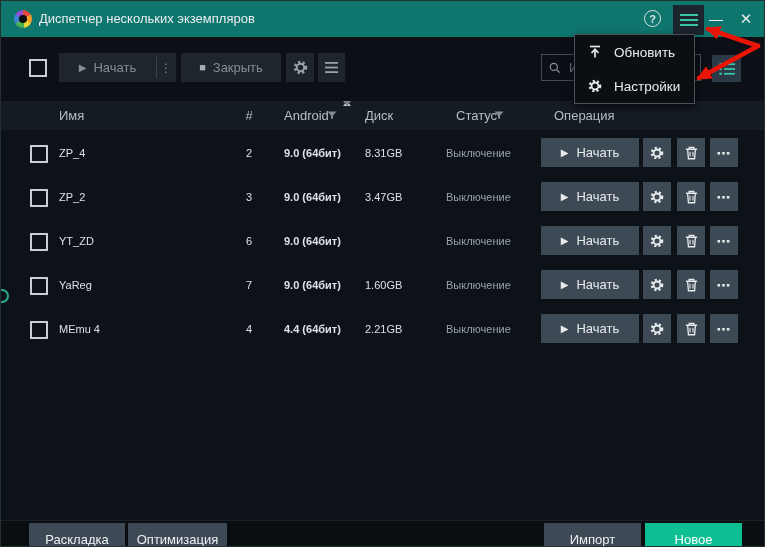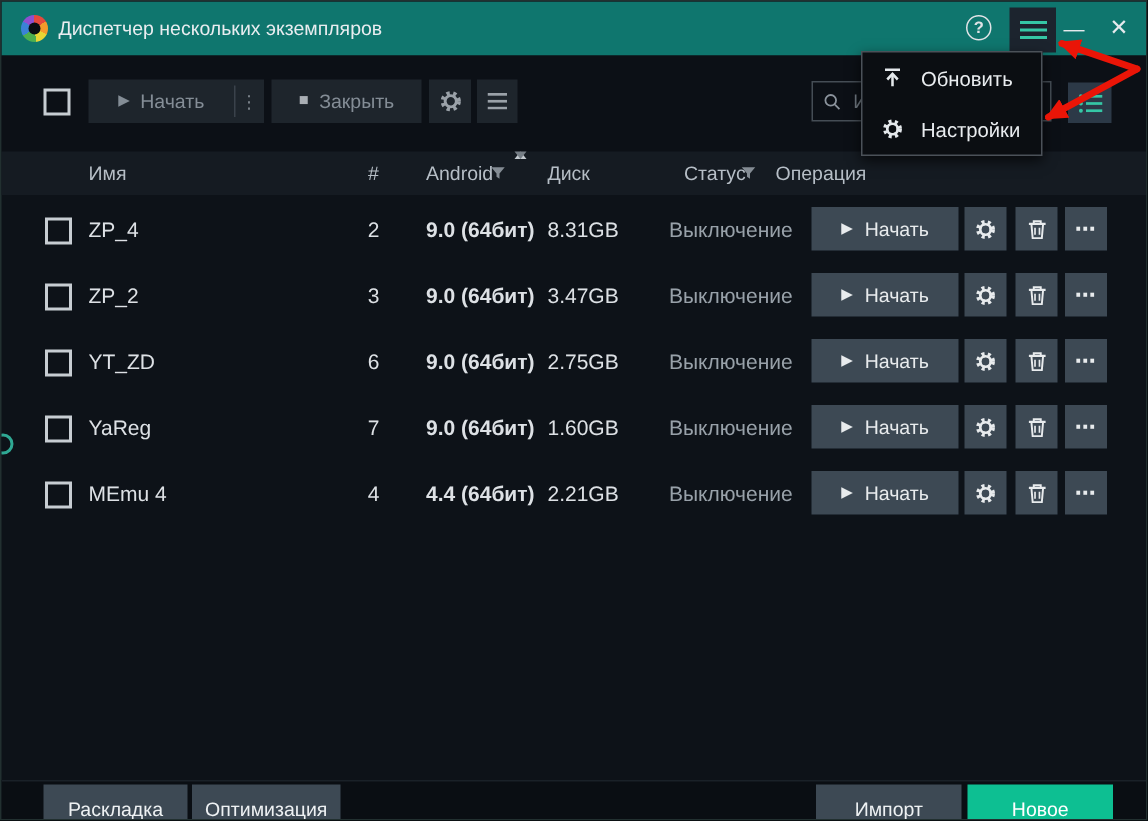--- a/index.html
+++ b/index.html
@@ -39,29 +39,29 @@
   .search-box{position:absolute;left:540px;top:17px;width:160px;height:27px;border:1px solid #454d55;
     display:flex;align-items:center;padding:0 7px;gap:6px;box-sizing:border-box;background:transparent;}
   .search-box input{background:transparent;border:none;outline:none;color:#9aa2aa;font-size:13px;width:100%;font-family:inherit;}
   .search-box input::placeholder{color:#6f7880;}
   .view-btn{position:absolute;left:711px;top:18px;width:29px;height:27px;background:#2c3947;border:none;
     display:flex;align-items:center;justify-content:center;cursor:pointer;}
   
   .thead{position:absolute;left:0;top:100px;width:100%;height:29px;background:#151b22;}
   .thead span{position:absolute;top:0;line-height:29px;font-size:13px;color:#b6bec6;white-space:nowrap;}
   .h-name{left:58px;} .h-idx{left:240px;width:16px;text-align:center;}
-  .h-android{left:283px;} .h-disk{left:364px;} .h-status{left:455px;text-align:center;} .h-op{left:516px;}
+  .h-android{left:283px;} .h-disk{left:364px;} .h-status{left:455px;text-align:center;} .h-op{left:553px;}
   .funnel{position:absolute;top:10px;}
   .f-android{left:326px;} .f-status{left:493px;}
   .sorter{position:absolute;left:342px;top:8px;display:flex;flex-direction:column;gap:2px;}
   .tri-up{width:0;height:0;border-left:4px solid transparent;border-right:4px solid transparent;border-bottom:5px solid #c3c9cf;}
   .tri-down{width:0;height:0;border-left:4px solid transparent;border-right:4px solid transparent;border-top:5px solid #767e86;}
   .row{position:absolute;left:0;width:100%;height:44px;}
   .row .cb{position:absolute;left:29px;top:14px;}
-  .cell{position:absolute;top:0;line-height:44px;font-size:14px;color:#dde1e5;white-space:nowrap;}
+  .cell{position:absolute;top:0;line-height:44px;font-size:11px;color:#dde1e5;white-space:nowrap;}
   .c-name{left:58px;} .c-idx{left:240px;width:16px;text-align:center;}
   .c-android{left:283px;font-weight:bold;} .c-disk{left:364px;} .c-status{left:445px;color:#98a1a9;}
   .rbtn{position:absolute;top:7px;height:29px;background:#3d4954;border:none;color:#e8ebed;
     font-size:13px;font-family:inherit;display:flex;align-items:center;justify-content:center;gap:8px;cursor:pointer;padding:0;}
   .r-start{left:540px;width:98px;}
   .r-gear{left:642px;width:28px;}
   .r-trash{left:676px;width:28px;}
   .r-more{left:709px;width:28px;font-size:14px;font-weight:bold;letter-spacing:1px;}
   
   .footer{position:absolute;left:0;top:519px;width:100%;height:30px;background:#0a0e13;border-top:1px solid #1a2128;overflow:hidden;box-sizing:border-box;}
@@ -223,21 +223,20 @@
     <button class="rbtn r-more">
         <span>⋯</span>
       </button>
   </div>
 
   <div class="row" style="top:218px">
     <span class="cb"></span>
     <span class="cell c-name">YT_ZD</span>
     <span class="cell c-idx">6</span>
     <span class="cell c-android">9.0 (64бит)</span>
-    <span class="cell c-disk">2.75GB</span>
     <span class="cell c-status">Выключение</span>
     <button class="rbtn r-start">
       <span class="play-ico">▶</span>
       <span>Начать</span>
     </button>
     <button class="rbtn r-gear">
       <svg width="14" height="14" viewBox="0 0 20 20">
         <circle cx="10" cy="10" r="6.5" fill="none" stroke="#e8ebed" stroke-width="5" stroke-dasharray="2.6 2.8"></circle>
         <circle cx="10" cy="10" r="5" fill="none" stroke="#e8ebed" stroke-width="2.6"></circle>
       </svg>

